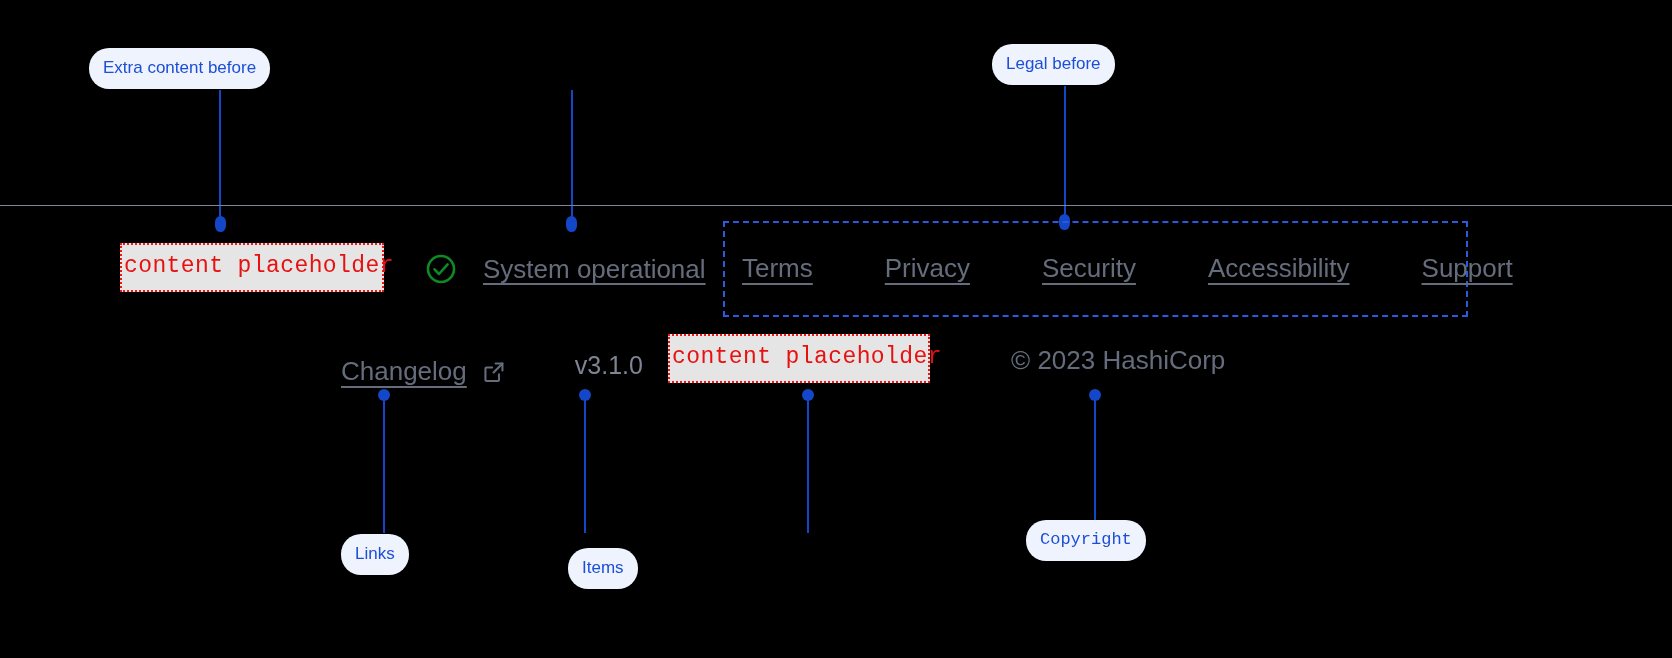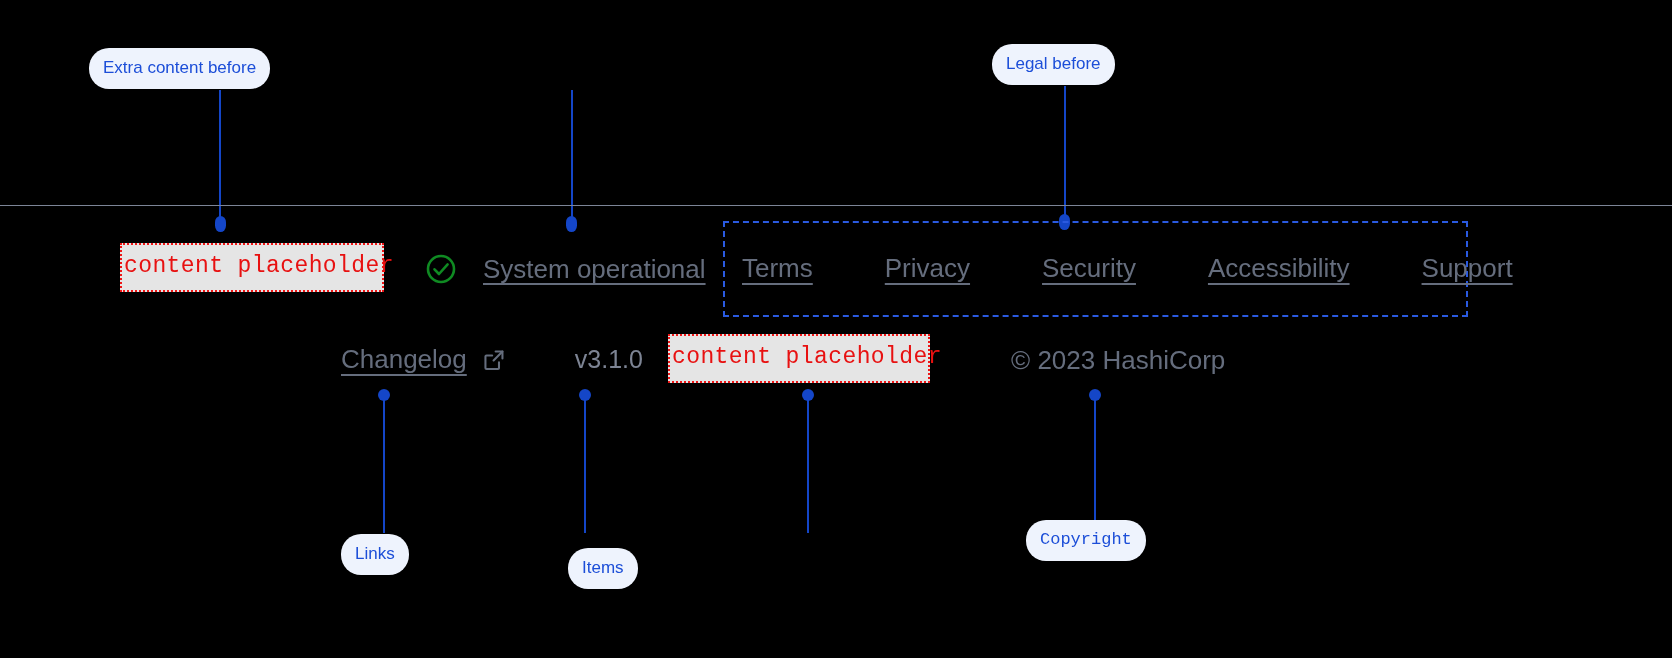--- a/index.html
+++ b/index.html
@@ -114,20 +114,21 @@
   .row2 {
     position: absolute;
     display: flex;
     align-items: center;
     white-space: nowrap;
   }
   .changelog {
     display: inline-flex;
     align-items: center;
     gap: 14px;
+    margin-top: 12px;
   }
   .changelog-text {
     font-size: 26px;
     color: #656d7d;
     text-decoration: underline;
     text-underline-offset: 6px;
     text-decoration-thickness: 2px;
   }
   .version {
     font-size: 25px;

